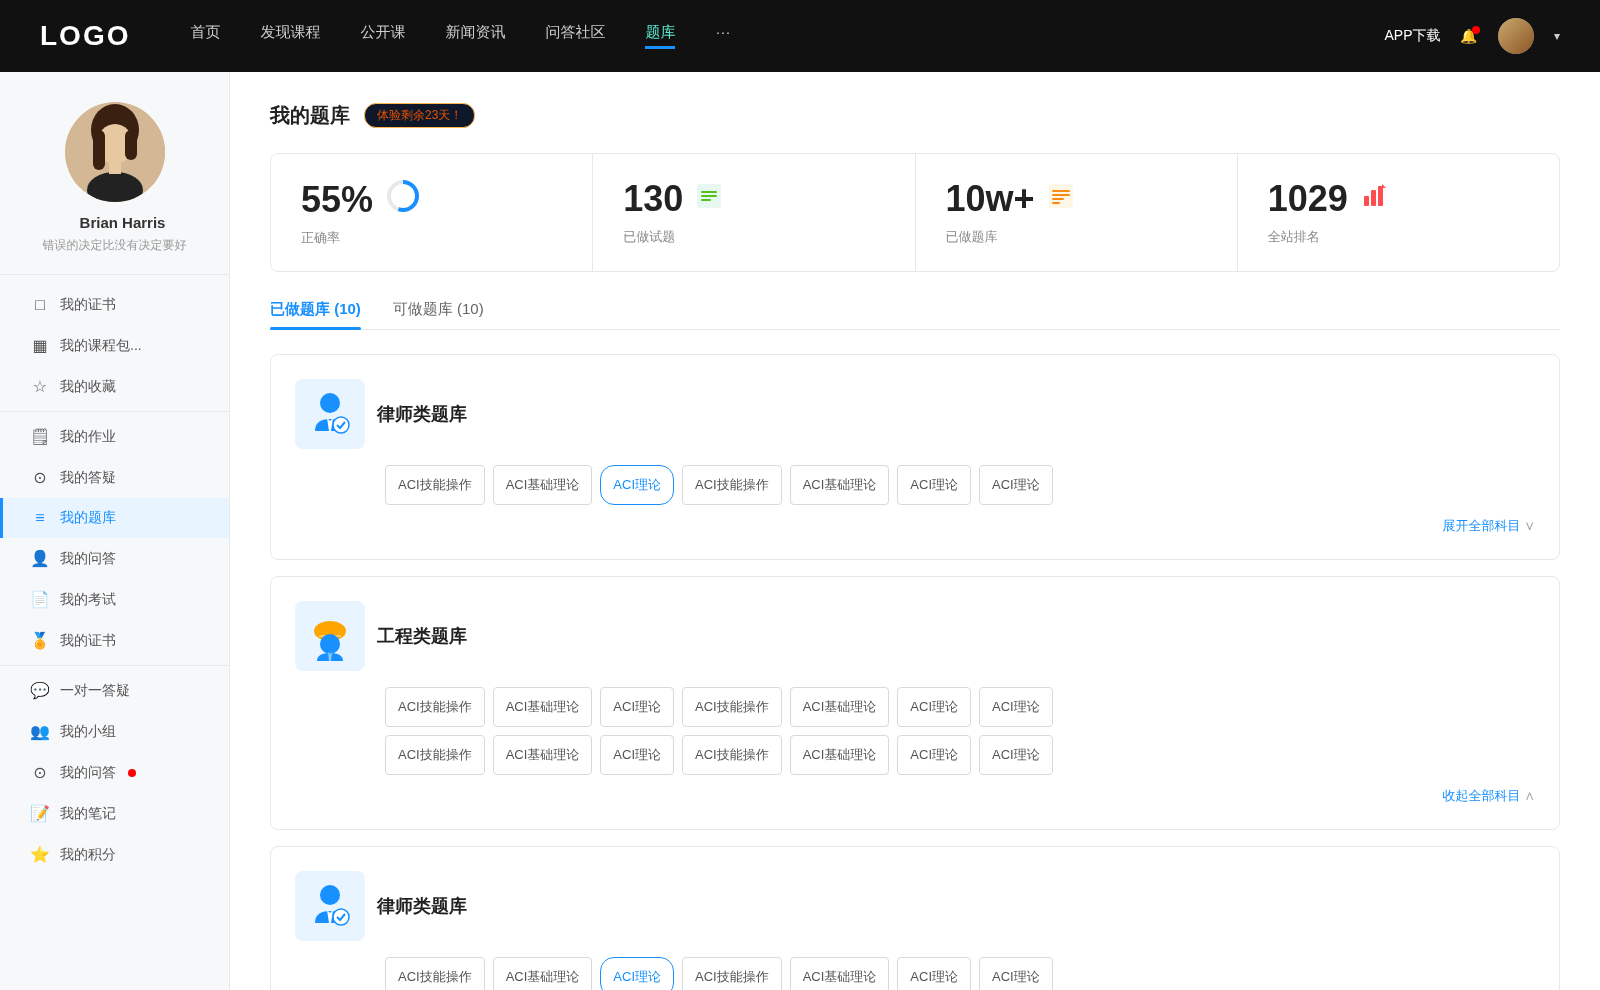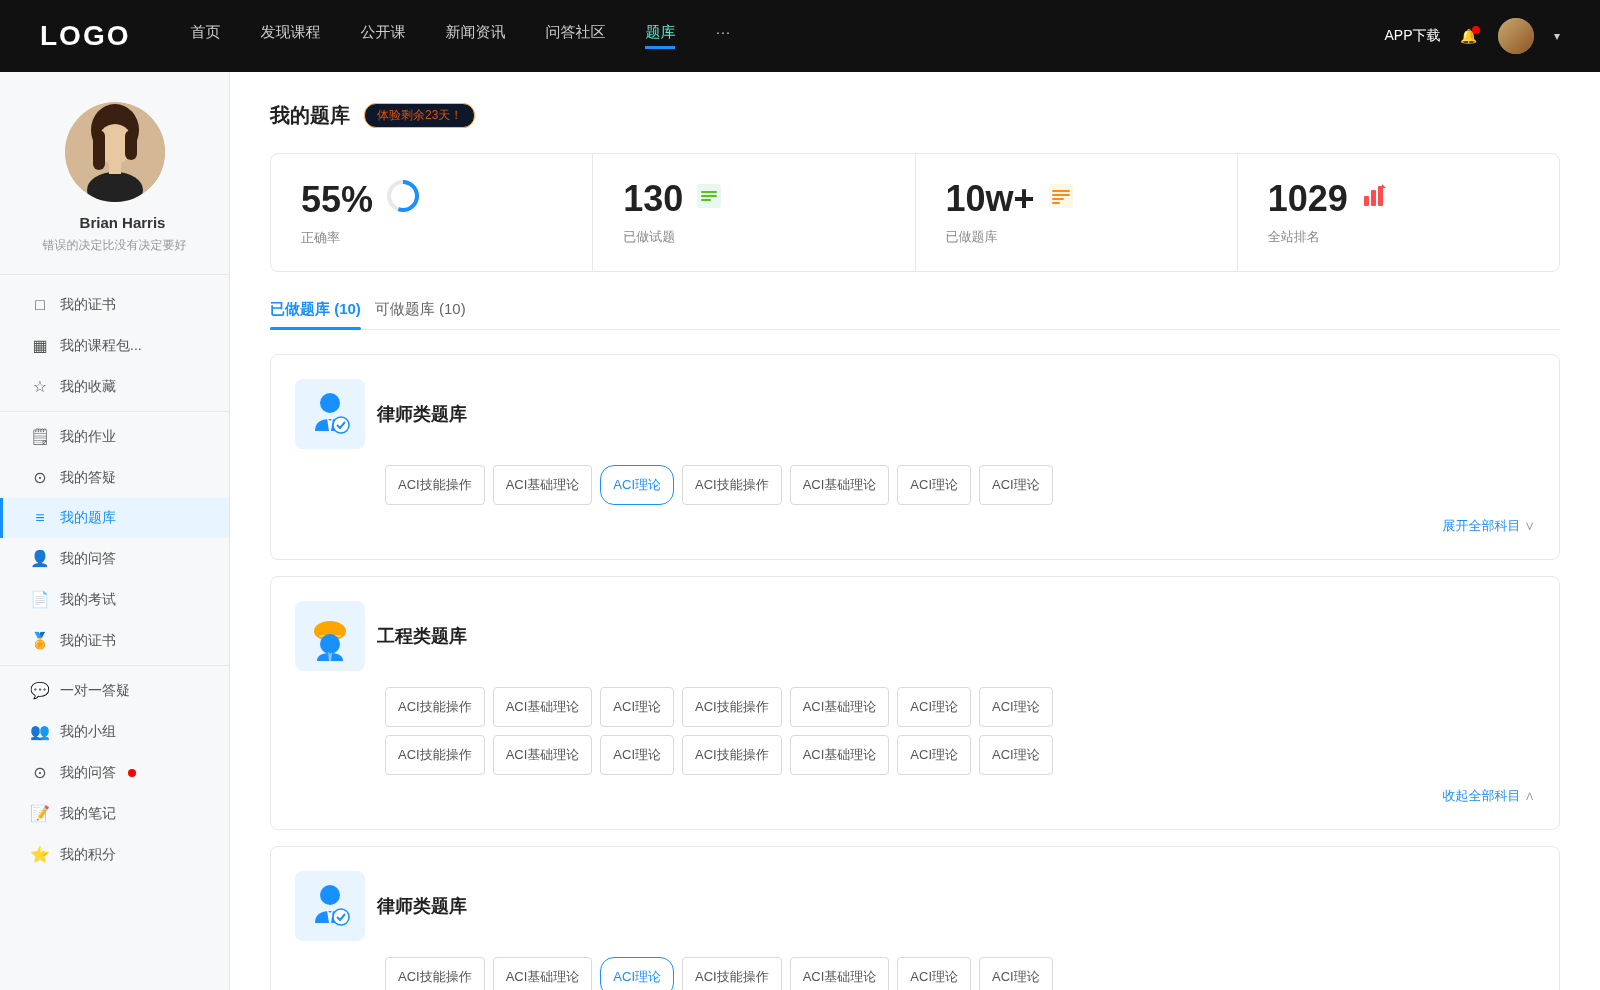--- a/index.html
+++ b/index.html
@@ -224,21 +224,21 @@
     }
     .stat-label {
       font-size: 13px;
       color: #888;
       margin-top: 2px;
     }
 
     
     .tabs-row {
       display: flex;
-      gap: 14px;
+      gap: 32px;
       border-bottom: 1px solid #e8e8e8;
       margin-bottom: 24px;
     }
     .tab-item {
       font-size: 15px;
       color: #666;
       padding-bottom: 10px;
       cursor: pointer;
       position: relative;
     }

